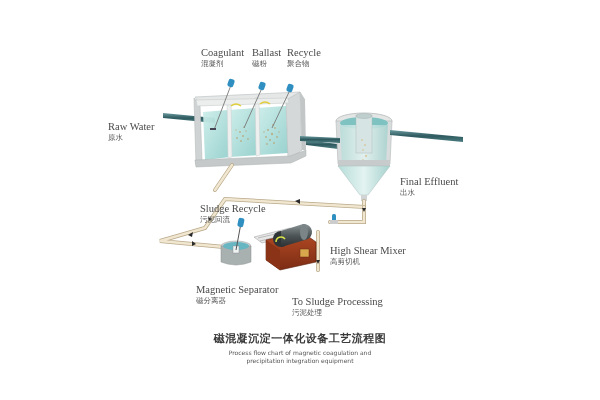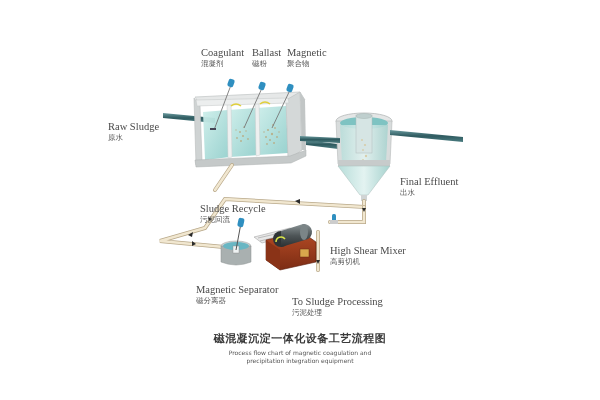--- a/index.html
+++ b/index.html
@@ -196,25 +196,25 @@
 
   <div class="lbl" style="left:201px; top:47px; width:60px;">
     <span class="en">Coagulant</span>
     <span class="zh">混凝剂</span>
   </div>
   <div class="lbl" style="left:252px; top:47px; width:40px;">
     <span class="en">Ballast</span>
     <span class="zh">磁粉</span>
   </div>
   <div class="lbl" style="left:287px; top:47px; width:46px;">
-    <span class="en">Magnetic</span>
+    <span class="en">Recycle</span>
     <span class="zh">聚合物</span>
   </div>
   <div class="lbl" style="left:108px; top:121px; width:66px;">
-    <span class="en">Raw Sludge</span>
+    <span class="en">Raw Water</span>
     <span class="zh">原水</span>
   </div>
   <div class="lbl" style="left:400px; top:176px; width:68px;">
     <span class="en">Final Effluent</span>
     <span class="zh">出水</span>
   </div>
   <div class="lbl" style="left:200px; top:203px; width:72px;">
     <span class="en">Sludge Recycle</span>
     <span class="zh">污泥回流</span>
   </div>

